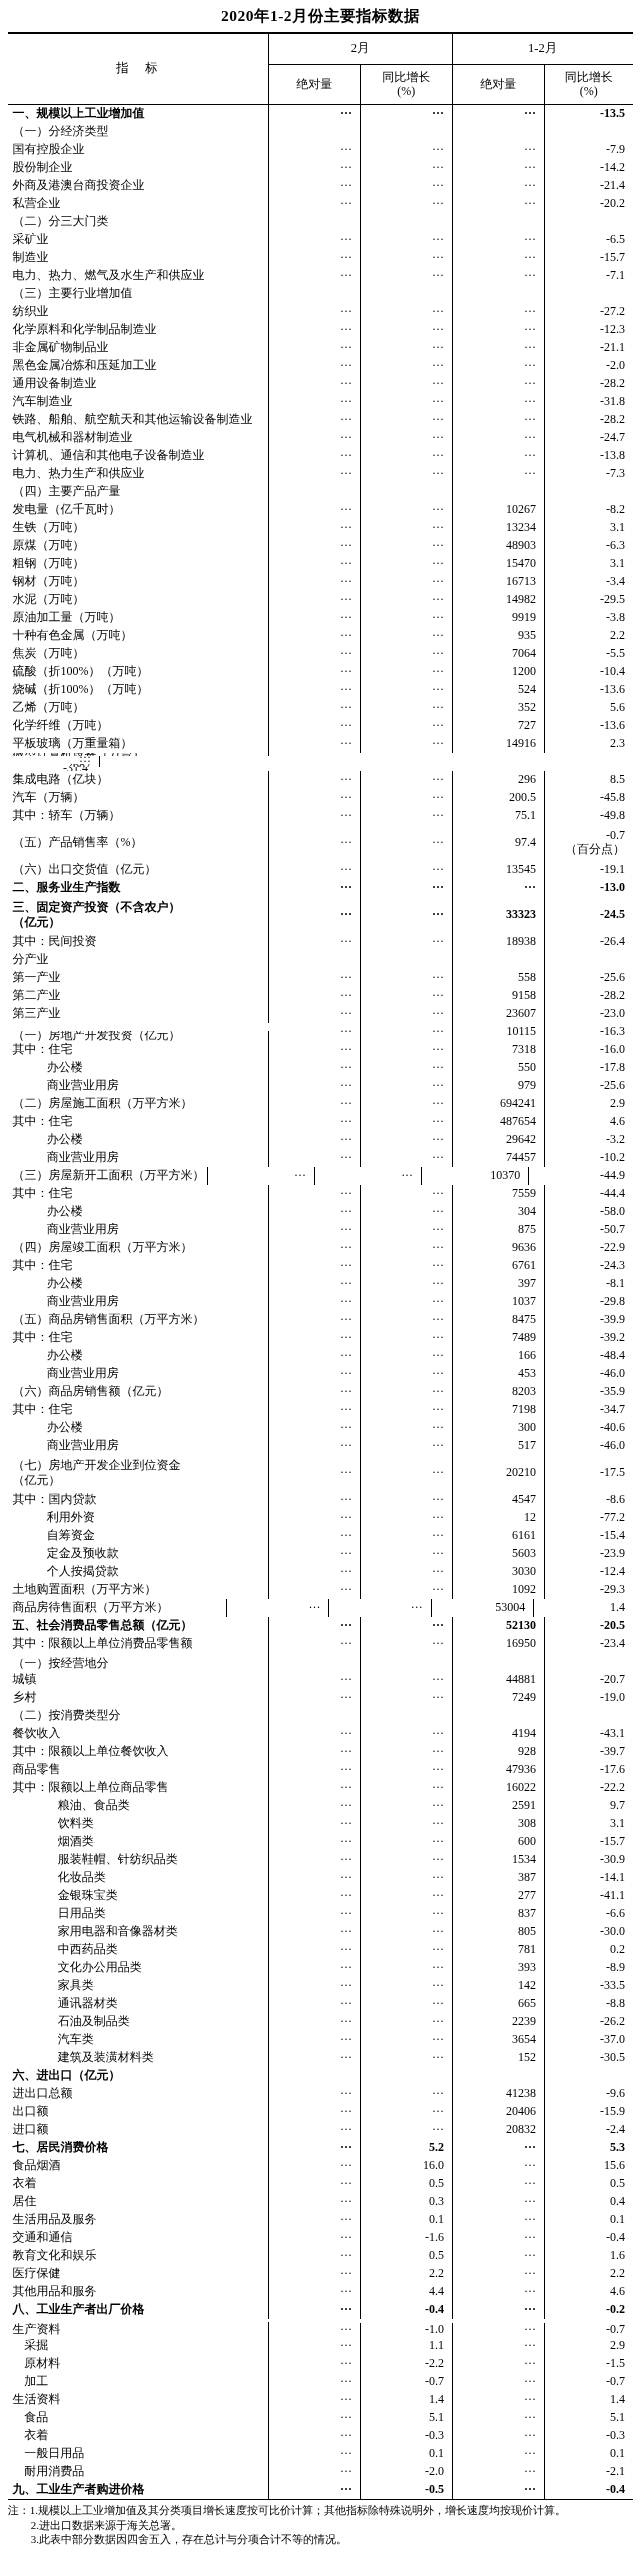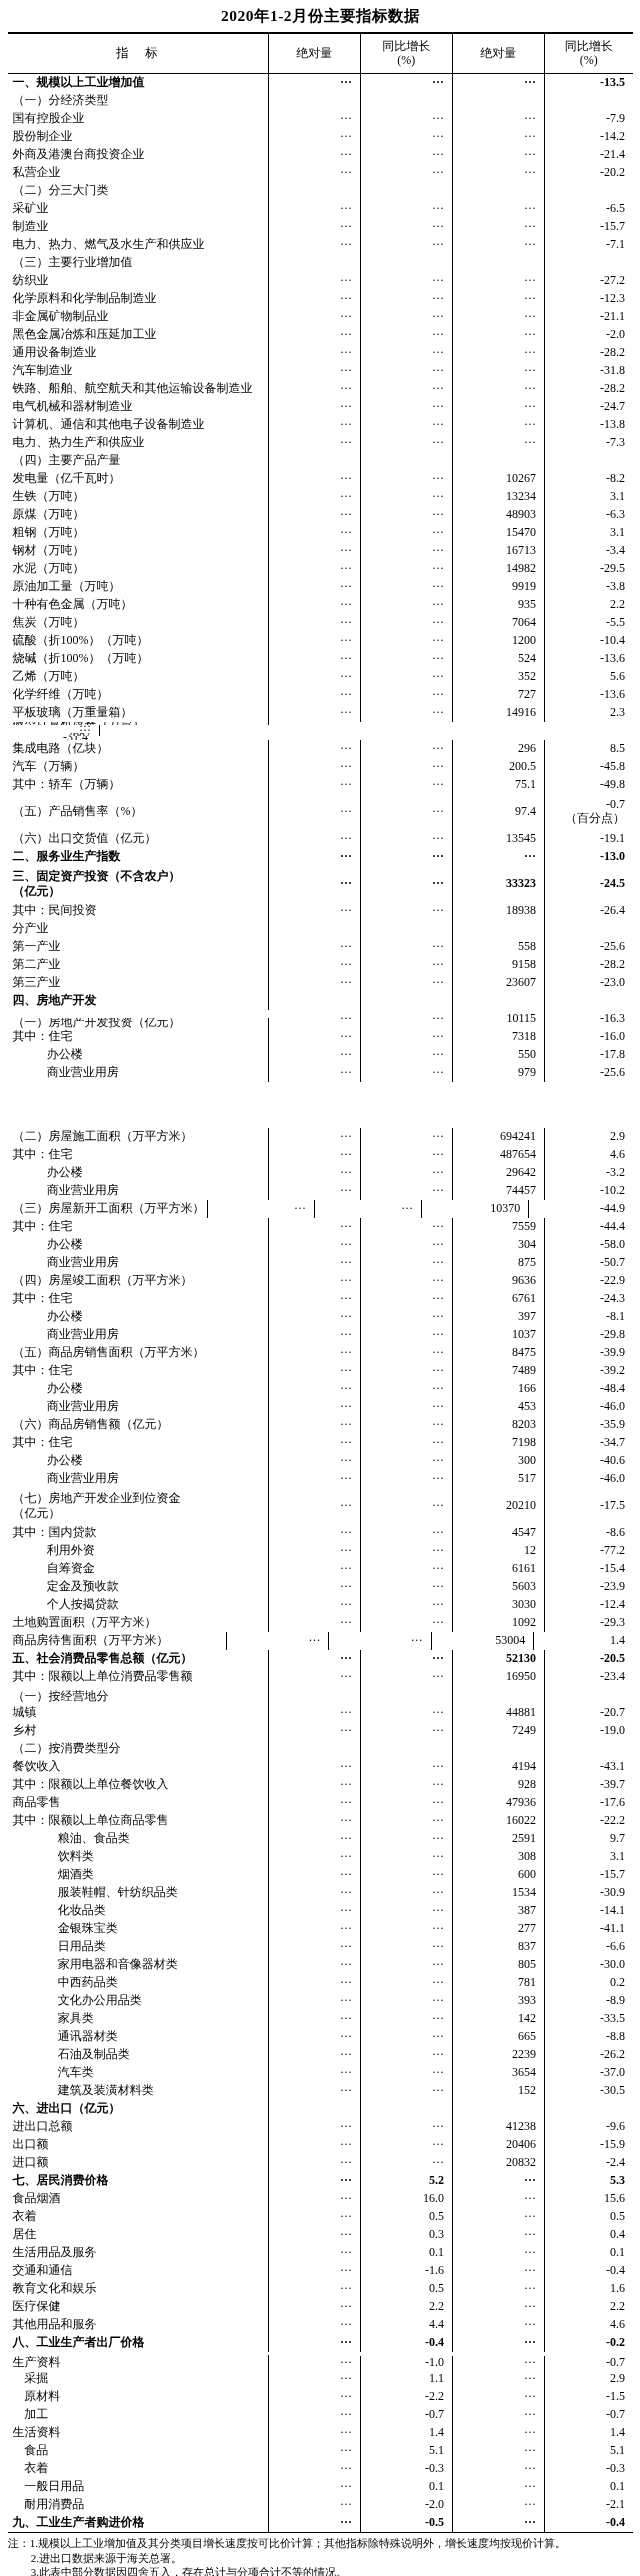--- a/index.html
+++ b/index.html
@@ -48,20 +48,24 @@
 </head>
 <body>
 
 <div class="page">
   <div class="title">2020年1-2月份主要指标数据</div>
 
   <div class="table">
     <div class="hdr">
       <div class="hdr-left">指　标</div>
       <div class="hdr-right">
+        <div class="hdr-r1">
+          <div class="g g1">2月</div>
+          <div class="g g2">1-2月</div>
+        </div>
         <div class="hdr-r2">
           <div class="sc w95 b-r pre">绝对量</div>
           <div class="sc w95 b-r pre">同比增长
 (%)</div>
           <div class="sc w95 b-r pre">绝对量</div>
           <div class="sc w91 pre">同比增长
 (%)</div>
         </div>
       </div>
     </div>
@@ -894,37 +898,20 @@
           <div class="c num col3 b-r">
             <span>···</span>
           </div>
           <div class="c num col4 b-r">
             <span>23607</span>
           </div>
           <div class="c num col5">
             <span>-23.0</span>
           </div>
         </div>
-        <div class="t-row bold" style="height: 18px;">
-          <div class="c label b-r" style="padding-left: 4.8px;">
-            <span>四、房地产开发</span>
-          </div>
-          <div class="c num col2 b-r">
-            <span></span>
-          </div>
-          <div class="c num col3 b-r">
-            <span></span>
-          </div>
-          <div class="c num col4 b-r">
-            <span></span>
-          </div>
-          <div class="c num col5">
-            <span></span>
-          </div>
-        </div>
         <div class="t-row" style="height: 18px;">
           <div class="c label b-r" style="padding-left: 4.8px; margin-top: 8px;">
             <span>（一）房地产开发投资（亿元）</span>
           </div>
           <div class="c num col2 b-r">
             <span>···</span>
           </div>
           <div class="c num col3 b-r">
             <span>···</span>
           </div>
@@ -979,21 +966,21 @@
           <div class="c num col3 b-r">
             <span>···</span>
           </div>
           <div class="c num col4 b-r">
             <span>979</span>
           </div>
           <div class="c num col5">
             <span>-25.6</span>
           </div>
         </div>
-        <div class="t-row" style="height: 18px; margin-top: 46px;">
+        <div class="t-row" style="height: 18px;">
           <div class="c label b-r" style="padding-left: 4.8px;">
             <span>（二）房屋施工面积（万平方米）</span>
           </div>
           <div class="c num col2 b-r">
             <span>···</span>
           </div>
           <div class="c num col3 b-r">
             <span>···</span>
           </div>
           <div class="c num col4 b-r">

